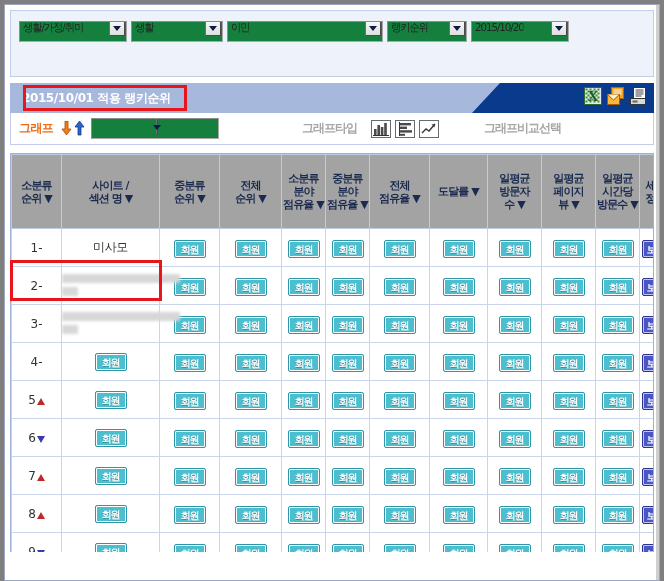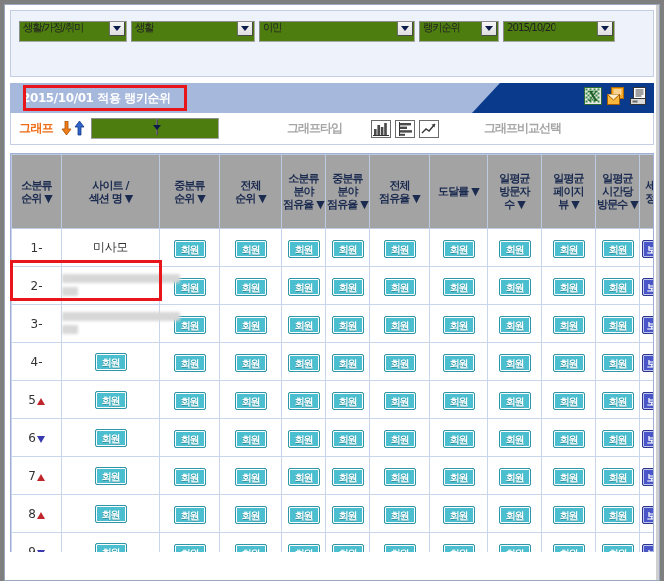--- a/index.html
+++ b/index.html
@@ -60,21 +60,21 @@
     align-items: flex-start;
     gap: 4px;
   }
 
   
   .sel {
     display: inline-flex;
     align-items: center;
     justify-content: space-between;
     height: 21px;
-    background: #4d7c0f;
+    background: #15803d;
     border: 1px solid #a8a8a8;
     border-top-color: #8d8d8d;
     border-left-color: #8d8d8d;
     padding: 0 1px 8px 3px;
     font-size: 11px;
     color: #222;
     letter-spacing: -1.1px;
     cursor: default;
     white-space: nowrap;
     overflow: hidden;
@@ -99,24 +99,24 @@
   .sel .arrow::after {
     content: "";
     position: absolute;
     left: 50%; top: 50%;
     margin-left: -4px; margin-top: -2px;
     border-left: 4px solid transparent;
     border-right: 4px solid transparent;
     border-top: 5px solid #0d1b4b;
   }
   #f-cat1 { width: 108px; }
-  #f-cat2 { width: 124px; }
+  #f-cat2 { width: 92px; }
   #f-cat3 { width: 156px; }
   #f-rank { width: 80px; gap: 14px; }
-  #f-date { width: 112px; }
+  #f-date { width: 98px; }
 
   
   #titlebar-wrap {
     margin: 6px 5px 0 5px;
     height: 30px;
     position: relative;
     background: #0a3a8c;
   }
   #titlebar-left {
     position: absolute;
@@ -188,21 +188,21 @@
   }
   .sort-arrow { width: 11px; height: 15px; display: block; }
   #graph-metric { width: 128px; flex-direction: column; }
   #graphtype-label, #compare-label {
     font-size: 12px;
     font-weight: bold;
     color: #a6a6a6;
     letter-spacing: -1px;
     white-space: nowrap;
   }
-  #graphtype-label { position: absolute; left: 276px; }
+  #graphtype-label { position: absolute; left: 291px; }
   #graphtype-icons {
     position: absolute; left: 360px;
     display: flex; gap: 4px;
   }
   .gicon {
     width: 20px; height: 18px;
     border: 1px solid #6a6a6a;
     background: #ffffff;
     display: block;
     position: relative;

